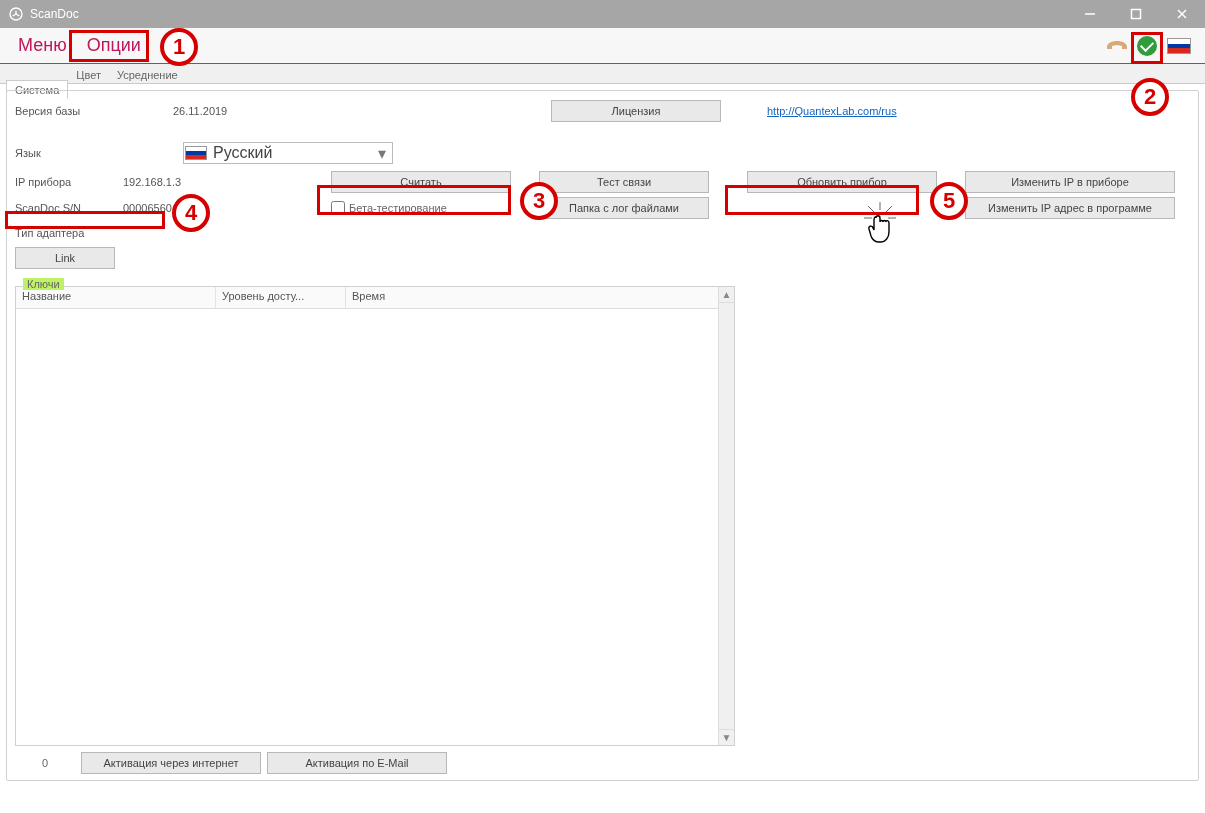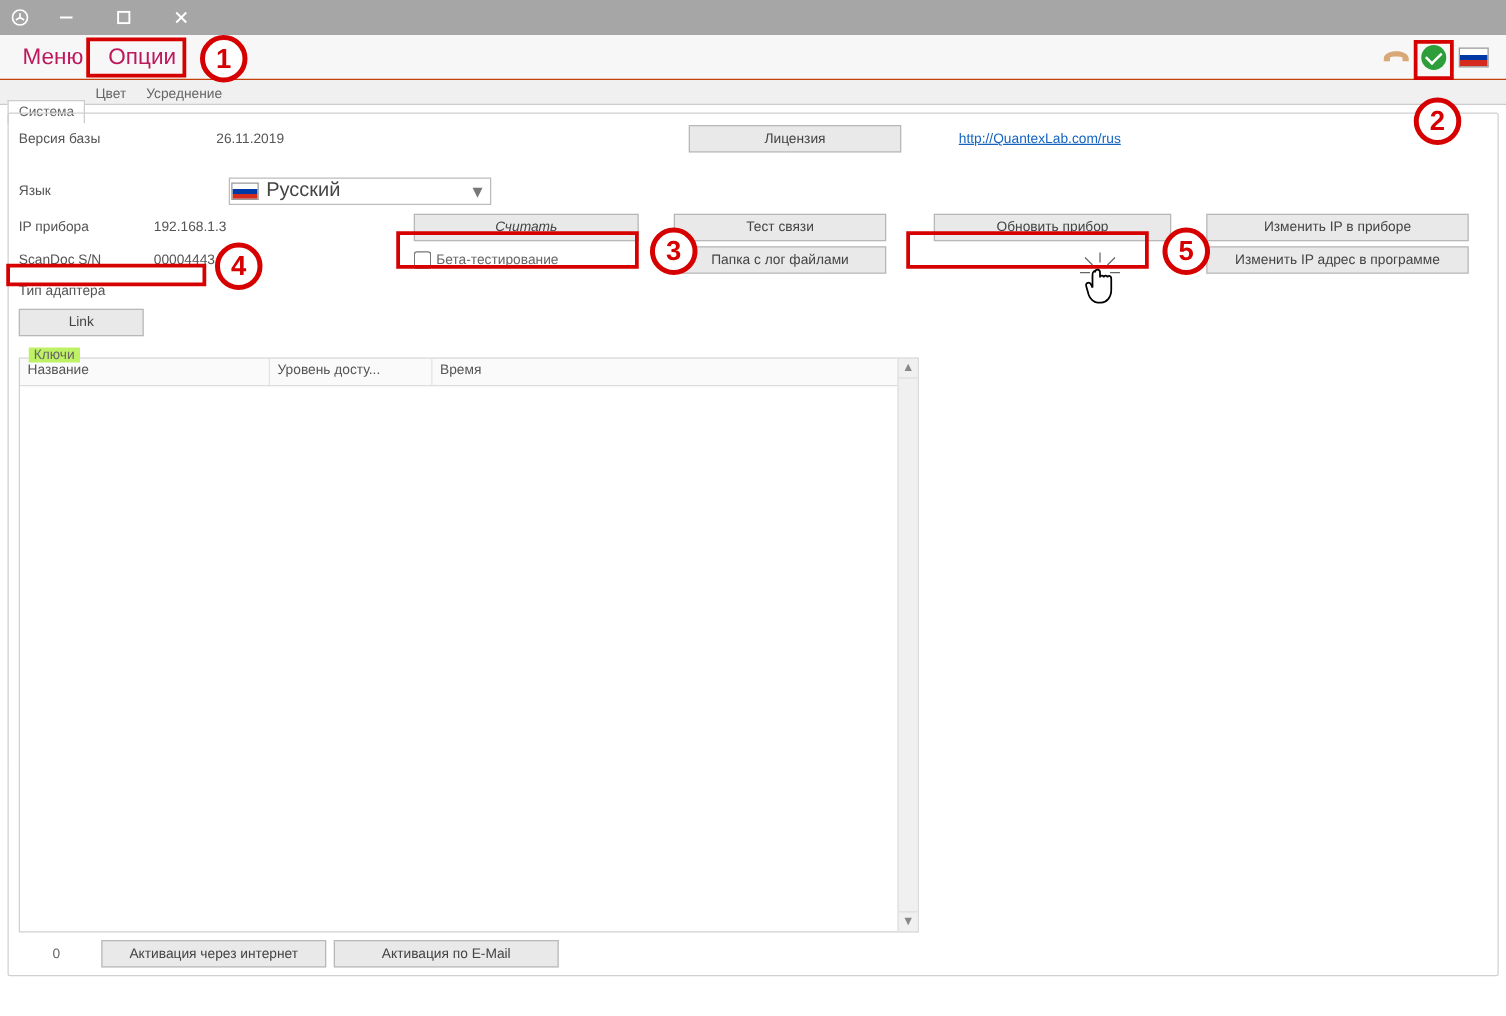--- a/index.html
+++ b/index.html
@@ -81,20 +81,21 @@
 </head>
 <body>
 
 <div class="titlebar">
   <span class="app-icon">
     <svg viewBox="0 0 24 24" width="16" height="16" fill="none" stroke="#fff" stroke-width="2">
       <circle cx="12" cy="12" r="9"></circle>
         <path d="M12 12 L12 7 M12 12 L7 15 M12 12 L17 15"></path>
     </svg>
   </span>
+  <span class="app-title">ScanDoc</span>
   <div class="win-controls">
     <div class="win-btn">
         <svg width="12" height="12">
           <line x1="1" y1="6" x2="11" y2="6" stroke="#fff" stroke-width="1.5"></line>
         </svg>
       </div>
     <div class="win-btn">
         <svg width="12" height="12">
           <rect x="1.5" y="1.5" width="9" height="9" fill="none" stroke="#fff" stroke-width="1.5"></rect>
         </svg>
@@ -146,34 +147,34 @@
         <span class="flag-ru-sm"></span>
         <span>Русский</span>
         <span class="chev">▾</span>
       </div>
     </div>
 
     <div class="grid-mid">
       <div class="cell lbl nowrap">IP прибора</div>
       <div class="cell val">192.168.1.3</div>
       <div class="cell">
-          <div class="btn" style="width:180px;font-style:italic;">Считать</div>
+          <div class="btn" style="width:180px;">Считать</div>
         </div>
       <div class="cell">
           <div class="btn" style="width:170px;">Тест связи</div>
         </div>
       <div class="cell">
           <div class="btn" style="width:190px;">Обновить прибор</div>
         </div>
       <div class="cell">
           <div class="btn" style="width:210px;">Изменить IP в приборе</div>
         </div>
 
       <div class="cell lbl nowrap">ScanDoc S/N</div>
-      <div class="cell val">00004443</div>
+      <div class="cell val">00006560</div>
       <div class="cell">
           <label class="chk">
             <input type="checkbox" style="">
             <span>Бета-тестирование</span>
           </label>
         </div>
       <div class="cell">
           <div class="btn" style="width:170px;">Папка с лог файлами</div>
         </div>
       <div class="cell"></div>

